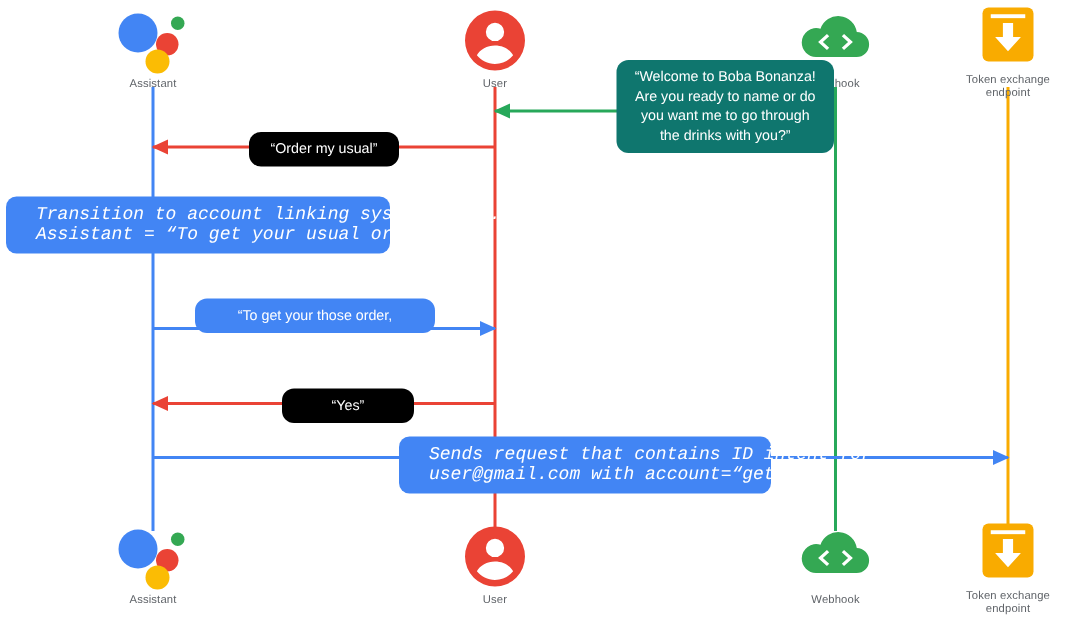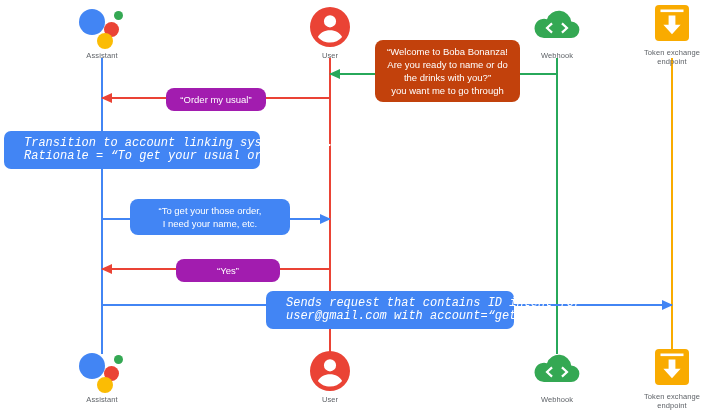--- a/index.html
+++ b/index.html
@@ -24,22 +24,22 @@
   .assistant-logo{position:relative;width:46px;height:44px;}
   .assistant-logo i{position:absolute;border-radius:50%;display:block;}
   .ad-blue{width:26px;height:26px;background:#4285f4;left:0;top:4px;}
   .ad-red{width:15px;height:15px;background:#ea4335;left:25px;top:17px;}
   .ad-green{width:9px;height:9px;background:#34a853;left:35px;top:6px;}
   .ad-yellow{width:16px;height:16px;background:#fbbc04;left:18px;top:28px;}
 
   
   .bubble{position:absolute;border-radius:8px;color:#ffffff;
           text-align:center;box-sizing:border-box;}
-  .bubble.red{background:#a21caf;}
-  .bubble.green{background:#c2410c;}
+  .bubble.red{background:#000000;}
+  .bubble.green{background:#0f766e;margin-left:36px;}
   .bubble.blue{background:#4285f4;}
   .bubble .line{display:block;white-space:nowrap;}
   .bubble.speech{font-size:9.5px;line-height:13px;padding:5px 11px;}
   .bubble.mono{font-family:"Liberation Mono","DejaVu Sans Mono",monospace;
                font-style:italic;font-size:12px;line-height:13px;padding:6px 20px;
                border-radius:7px;}
 
   
   .arrow{position:absolute;height:2px;}
   .arrow .shaft{position:absolute;left:0;top:0;height:2px;width:100%;}
@@ -154,51 +154,50 @@
     </div>
   </div>
 
   <div class="arrow a-green left" style="left:330px;top:73px;width:227px;">
     <span class="shaft"></span>
     <span class="head"></span>
   </div>
   <div class="bubble green speech" style="left:375px;top:40px;width:145px;">
     <span class="line">“Welcome to Boba Bonanza!</span>
     <span class="line">Are you ready to name or do</span>
+    <span class="line">you want me to go through</span>
     <span class="line">the drinks with you?”</span>
-    <span class="line">you want me to go through</span>
   </div>
 
   <div class="arrow a-red left" style="left:102px;top:97px;width:228px;">
     <span class="shaft"></span>
     <span class="head"></span>
   </div>
   <div class="bubble red speech" style="left:166px;top:88px;width:100px;">
     <span class="line">“Order my usual”</span>
   </div>
 
   <div class="bubble blue mono" style="left:4px;top:131px;width:256px;">
     <span class="line">Transition to account linking system scene.</span>
-    <span class="line">Rationale = “To get your usual order”</span>
+    <span class="line">Assistant = “To get your usual order”</span>
   </div>
 
   <div class="arrow a-blue right" style="left:102px;top:218px;width:228px;">
     <span class="shaft"></span>
     <span class="head"></span>
   </div>
   <div class="bubble blue speech" style="left:130px;top:199px;width:160px;">
     <span class="line">“To get your those order,</span>
-    <span class="line">I need your name, etc.</span>
   </div>
 
   <div class="arrow a-red left" style="left:102px;top:268px;width:228px;">
     <span class="shaft"></span>
     <span class="head"></span>
   </div>
-  <div class="bubble red speech" style="left:176px;top:259px;width:104px;">
+  <div class="bubble red speech" style="left:188px;top:259px;width:88px;">
     <span class="line">“Yes”</span>
   </div>
 
   <div class="arrow a-blue right" style="left:102px;top:304px;width:570px;">
     <span class="shaft"></span>
     <span class="head"></span>
   </div>
   <div class="bubble blue mono" style="left:266px;top:291px;width:248px;">
     <span class="line">Sends request that contains ID intent for</span>
     <span class="line">user@gmail.com with account=“get”</span>

